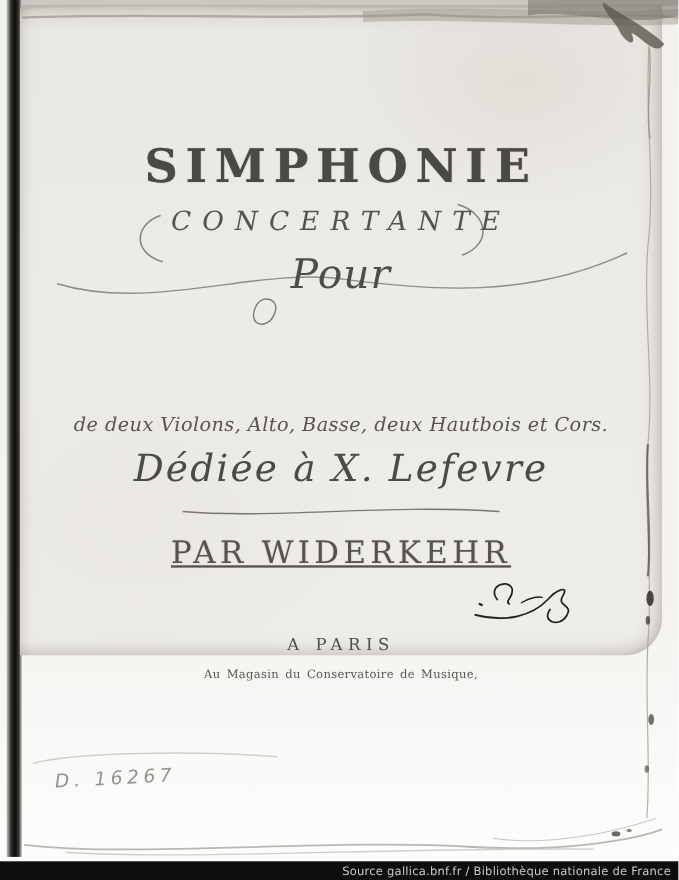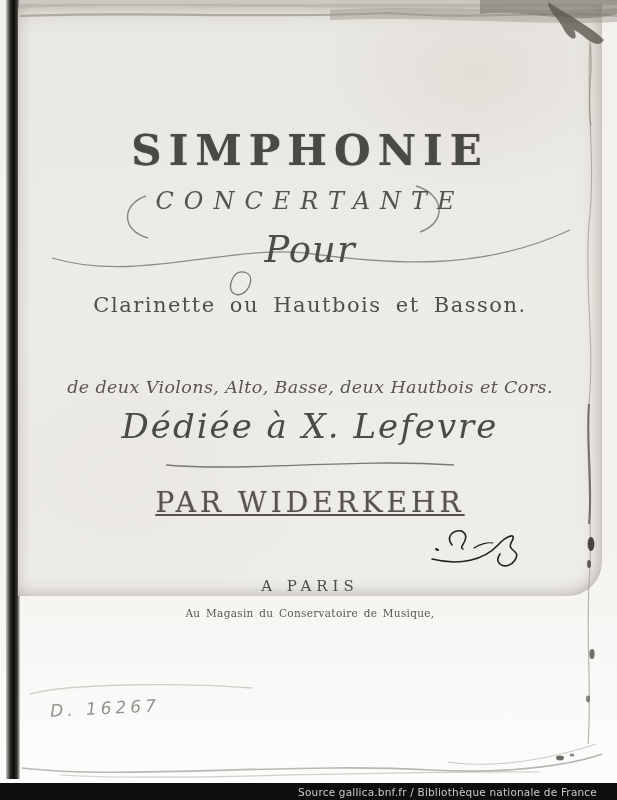--- a/index.html
+++ b/index.html
@@ -75,21 +75,21 @@
     font-style:italic;font-size:17px;color:#94928e;letter-spacing:4px;
     transform:rotate(-3deg);
   }
   
   #footer-bar{
     position:absolute;left:0;bottom:0;width:617px;height:17px;background:#0e0e0d;
     display:flex;align-items:center;justify-content:flex-end;
   }
   #footer-text{
     font-family:"DejaVu Sans",sans-serif;font-size:10.5px;color:#c9c9c9;
-    padding-right:20px;letter-spacing:.2px;
+    padding-right:7px;letter-spacing:.2px;
   }
 </style>
 </head>
 <body>
 
 <div id="scan">
 
   <div id="gutter"></div>
 
   <div id="page">
@@ -99,21 +99,20 @@
     <svg class="artifact" style="left:0;top:168px;" width="584" height="130" viewBox="0 0 584 130">
       <path d="M128 24 C104 32 102 58 130 66" stroke="#6e6c66" stroke-width="1.4" fill="none" opacity=".8"></path>
       <path d="M398 14 C426 22 430 50 402 60" stroke="#6e6c66" stroke-width="1.4" fill="none" opacity=".8"></path>
       <path d="M34 86 C120 112 218 70 295 82" stroke="#6e6c66" stroke-width="1.3" fill="none" opacity=".75"></path>
       <path d="M295 82 C372 92 462 100 552 58" stroke="#6e6c66" stroke-width="1.3" fill="none" opacity=".75"></path>
       <path d="M216 104 C204 124 226 130 232 112 C236 100 222 96 216 104" stroke="#5f5d57" stroke-width="1.3" fill="none" opacity=".8"></path>
     </svg>
 
     <div class="center" id="pour">Pour</div>
     <div class="center" id="title-sub">CONCERTANTE</div>
-    <div class="center" id="instruments">Clarinette ou Hautbois et Basson.</div>
     <div class="center" id="accomp2">de deux Violons, Alto, Basse, deux Hautbois et Cors.</div>
     <div class="center" id="dedication">Dédiée à X. Lefevre</div>
 
     <svg class="artifact" style="left:142px;top:452px;" width="300" height="16" viewBox="0 0 300 16">
       <path d="M6 9 C90 16 190 2 294 9" stroke="#5c5a54" stroke-width="1.3" fill="none" opacity=".8"></path>
     </svg>
 
     <div class="center" id="composer">PAR WIDERKEHR</div>
 
 

